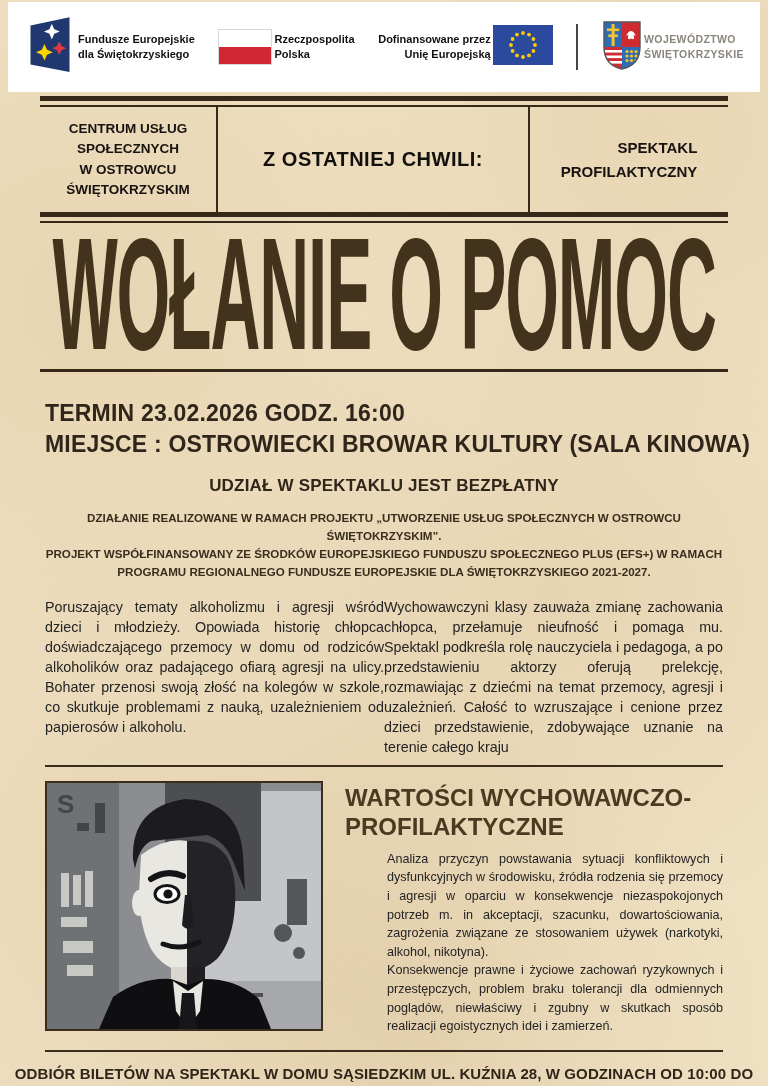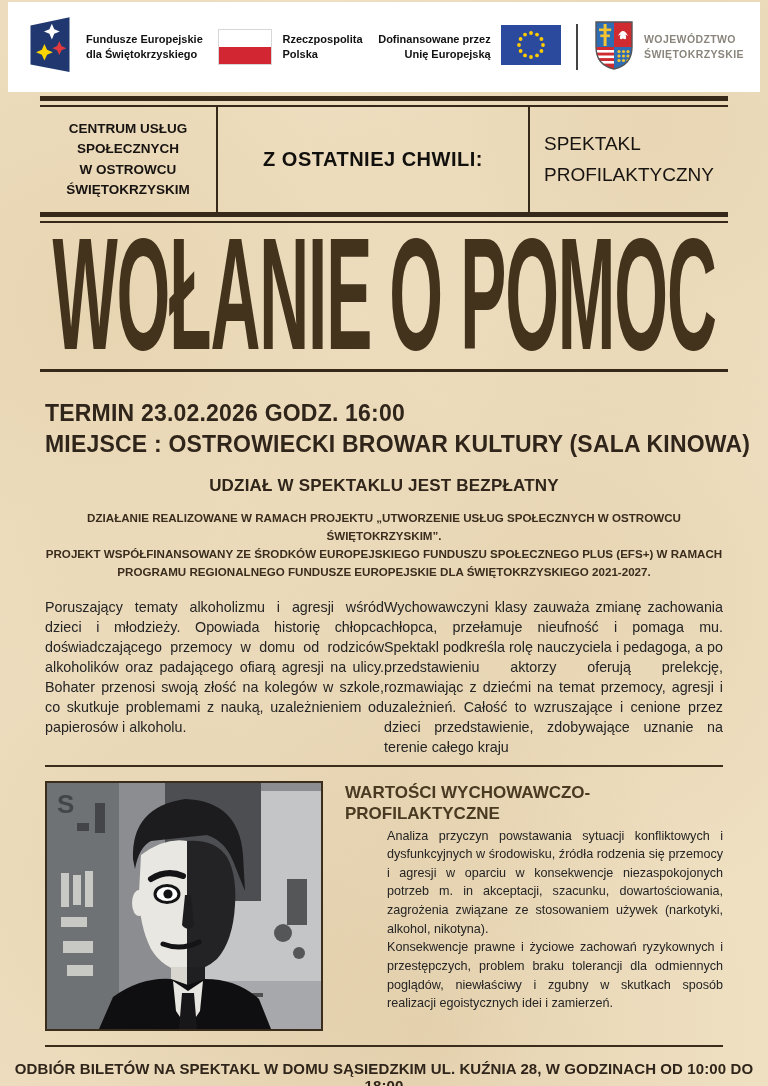--- a/index.html
+++ b/index.html
@@ -16,21 +16,21 @@
       radial-gradient(circle at 55% 95%, rgba(170,130,72,.14), transparent 30%);
   }
   .prewrap { white-space:pre-line; }
 
   
   .eu-header {
     position:absolute; top:2px; left:8px; right:8px; height:90px;
     background:#ffffff; display:flex; align-items:center;
     justify-content:space-between; padding:0 16px;
   }
-  .logo-group { display:flex; align-items:center; gap:10px; }
+  .logo-group { display:flex; align-items:center; gap:2px; }
   .logo-label { font-size:11px; font-weight:700; color:#111; line-height:1.35; }
   .logo-label.right { text-align:right; }
   .region-label { font-size:10.5px; font-weight:600; color:#8a857c; line-height:1.4; letter-spacing:.4px; }
   .pl-flag { width:54px; height:36px; border:1px solid #d7d7d7; }
   .pl-flag .top { height:50%; background:#fff; }
   .pl-flag .bottom { height:50%; background:#d22733; }
   .vdivider { width:2px; height:46px; background:#444; }
 
   
   .content { position:absolute; top:96px; left:0; width:768px; }
@@ -44,21 +44,21 @@
     line-height:1.5; color:#171310; padding:12px 6px;
     border-right:2px solid #36291a; display:flex; align-items:center; justify-content:center;
   }
   .mast-center {
     flex:1; display:flex; align-items:center; justify-content:center;
     font-size:20px; font-weight:800; color:#12100d; letter-spacing:.5px;
     border-right:2px solid #36291a;
   }
   .mast-right {
     width:198px; display:flex; align-items:center; justify-content:center;
-    text-align:left; font-weight:400; font-size:19px; line-height:1.6; color:#171310;
+    text-align:right; font-weight:700; font-size:15px; line-height:1.6; color:#171310;
   }
 
   
   .big-title-wrap { height:142px; display:flex; align-items:center; justify-content:center; overflow:visible; }
   .big-title {
     font-size:64px; font-weight:700; color:#43321c; letter-spacing:-1px;
     transform:scale(1.08,2.5); white-space:nowrap;
   }
   .title-underline { height:3px; background:#36291a; margin:4px 40px 0; }
 
@@ -73,21 +73,21 @@
   
   .cols { display:flex; margin:14px 45px 0; }
   .col { flex:1; font-size:14.3px; color:#242424; text-align:justify; line-height:1.4; }
 
   .rule { height:2px; background:#3b2d1b; margin:8px 45px 0; }
 
   
   .values { display:flex; gap:22px; margin:14px 45px 0; }
   .portrait-frame { width:278px; height:250px; border:2px solid #3b2d1b; flex:none; background:#8b8d90; }
   .values-col { flex:1; }
-  .values-heading { font-size:17px; font-weight:800; color:#4a3a22; line-height:1.22; margin:2px 0 2px; }
+  .values-heading { font-size:24px; font-weight:800; color:#4a3a22; line-height:1.22; margin:2px 0 8px; }
   .values-col p { font-size:12.6px; color:#242424; text-align:justify; line-height:1.48;margin-left:42px; }
 
   
   .tickets-line { margin-top:13px; text-align:center; font-weight:700; font-size:15px; color:#30251a; letter-spacing:.1px; }
 </style>
 </head>
 <body>
 
 <div class="page">
 

